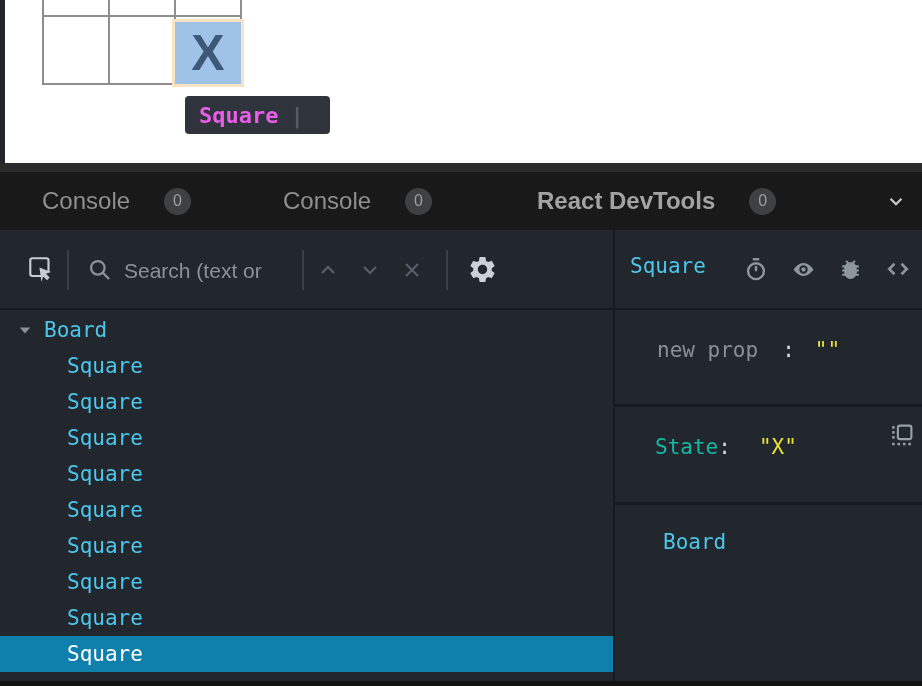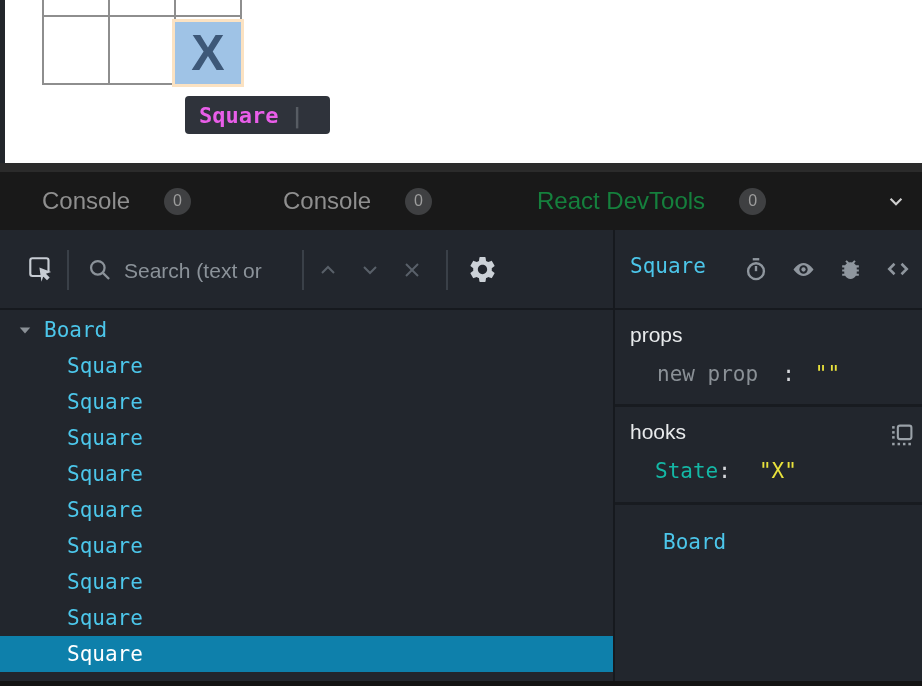--- a/index.html
+++ b/index.html
@@ -19,21 +19,21 @@
            display:inline-flex;align-items:center;padding:0 14px;white-space:nowrap;}
   .tooltip .comp{color:#e95ee9;font-weight:bold;font-size:22px;}
   .tooltip .sep{color:#575c63;font-weight:bold;font-size:22px;margin:0 12px;}
   .tooltip .dims{color:#d6d8db;font-weight:bold;font-size:22px;letter-spacing:1px;}
 
   
   .tab-strip{position:absolute;left:0;top:163px;width:922px;height:9px;background:#2b2b2b;}
   .tabbar{position:absolute;left:0;top:172px;width:922px;height:58px;background:#191919;}
   .tab{position:absolute;top:0;height:58px;display:flex;align-items:center;gap:34px;cursor:default;}
   .tab .lbl{font-size:24px;color:#8f8f8f;}
-  .tab.active .lbl{color:#15803d;font-weight:normal;}
+  .tab.active .lbl{color:#a3a3a3;font-weight:bold;}
   .badge{width:27px;height:27px;border-radius:50%;background:#3f4042;color:#9d9d9d;
          font-size:16px;display:flex;align-items:center;justify-content:center;}
   .tab-chev{position:absolute;left:883px;top:16px;}
 
   
   .dt{position:absolute;left:0;top:230px;width:750px;height:451px;background:#22262d;}
   .vdiv{position:absolute;left:613px;top:0;width:2px;height:451px;background:#16191e;}
   .bottom-strip{position:absolute;left:0;top:681px;width:922px;height:5px;background:#131313;}
 
   .toolbar{position:absolute;left:0;top:0;width:613px;height:78px;border-bottom:2px solid #16191e;}
@@ -228,28 +228,26 @@
             <polyline points="9,7.5 4.5,12 9,16.5" fill="none" stroke="#8f969e" stroke-width="2.2"></polyline>
             <polyline points="15,7.5 19.5,12 15,16.5" fill="none" stroke="#8f969e" stroke-width="2.2"></polyline>
           </svg>
         </span>
       </div>
     </div>
 
     <div class="inspector">
 
       <div class="isec b" style="height:97px;">
-        <div class="ihead">props</div>
         <div class="irow props-row mono">
           <span class="key-gray">new prop</span><span class="colon">:</span><span class="val-yellow">""</span>
         </div>
       </div>
 
       <div class="isec b" style="height:98px;">
-        <div class="ihead">hooks</div>
         <span class="hooks-icon">
           <svg width="25" height="25" viewBox="0 0 24 24">
             <rect x="8.5" y="2.5" width="13" height="13" rx="2" fill="none" stroke="#9aa1a8" stroke-width="2"></rect>
             <rect x="3" y="3" width="2.4" height="2.4" fill="#9aa1a8"></rect>
             <rect x="3" y="7.8" width="2.4" height="2.4" fill="#9aa1a8"></rect>
             <rect x="3" y="12.6" width="2.4" height="2.4" fill="#9aa1a8"></rect>
             <rect x="3" y="19" width="2.4" height="2.4" fill="#9aa1a8"></rect>
             <rect x="8.2" y="19" width="2.4" height="2.4" fill="#9aa1a8"></rect>
             <rect x="13.4" y="19" width="2.4" height="2.4" fill="#9aa1a8"></rect>
             <rect x="18.6" y="19" width="2.4" height="2.4" fill="#9aa1a8"></rect>

